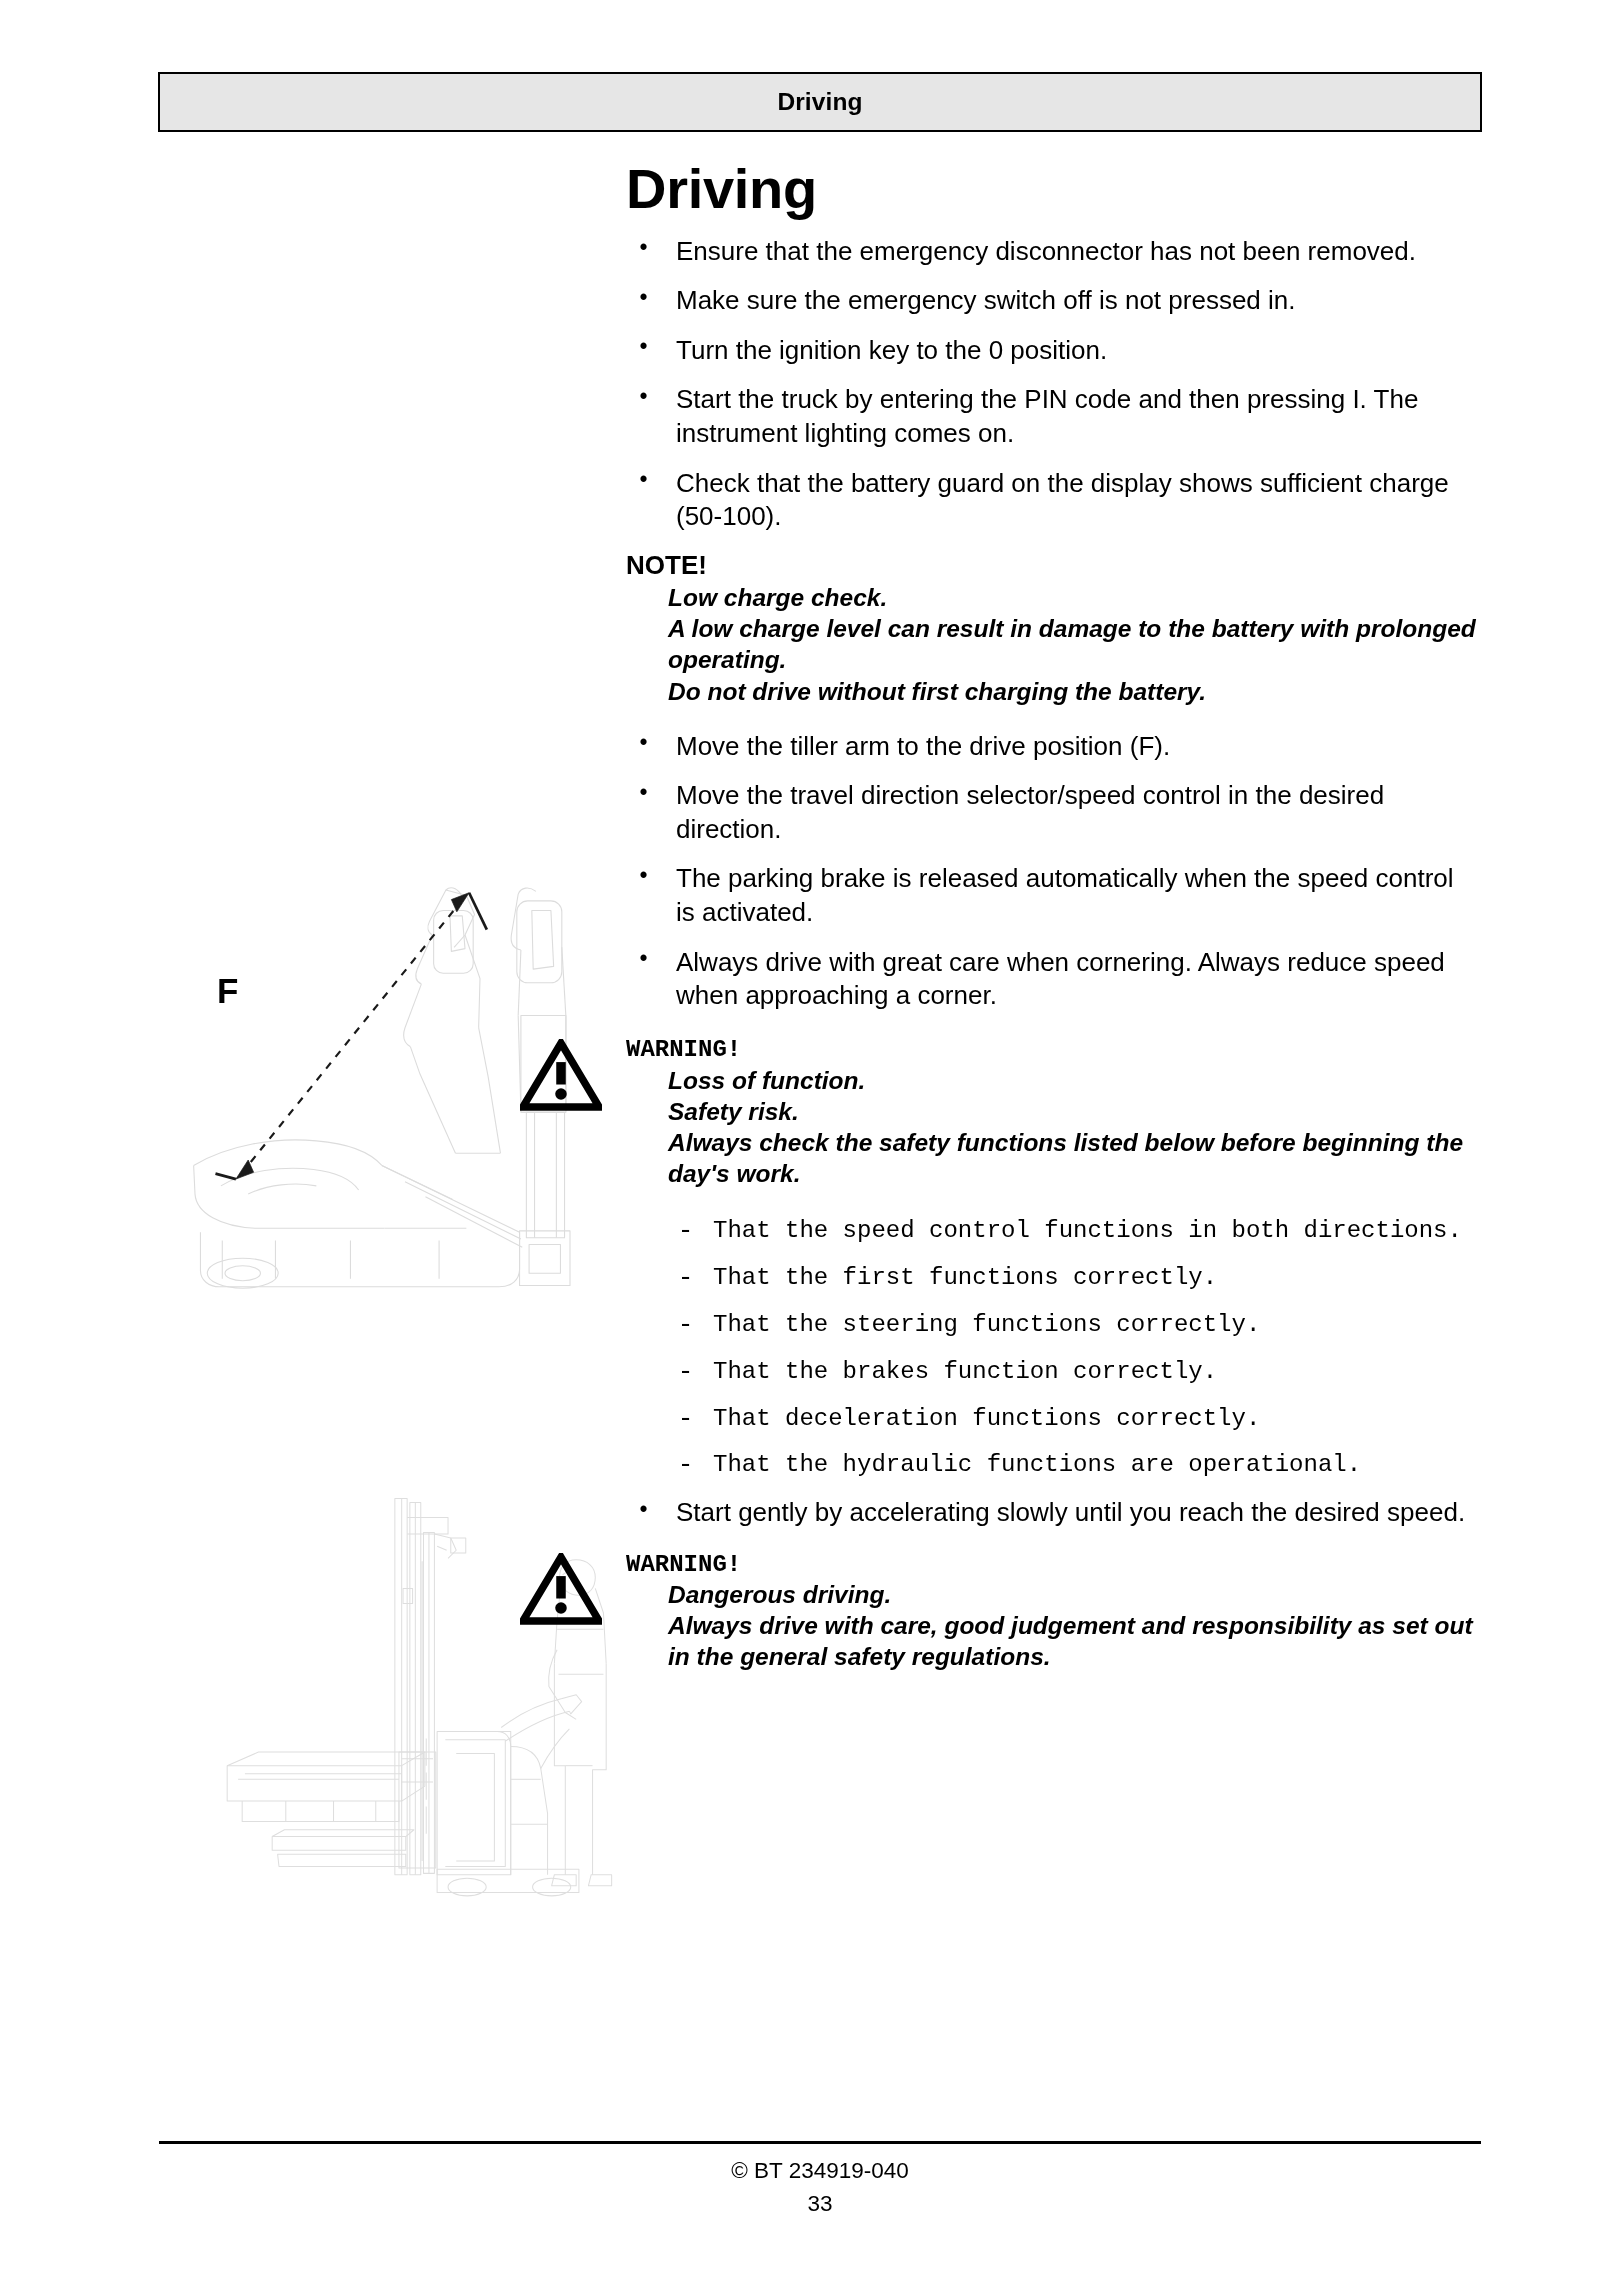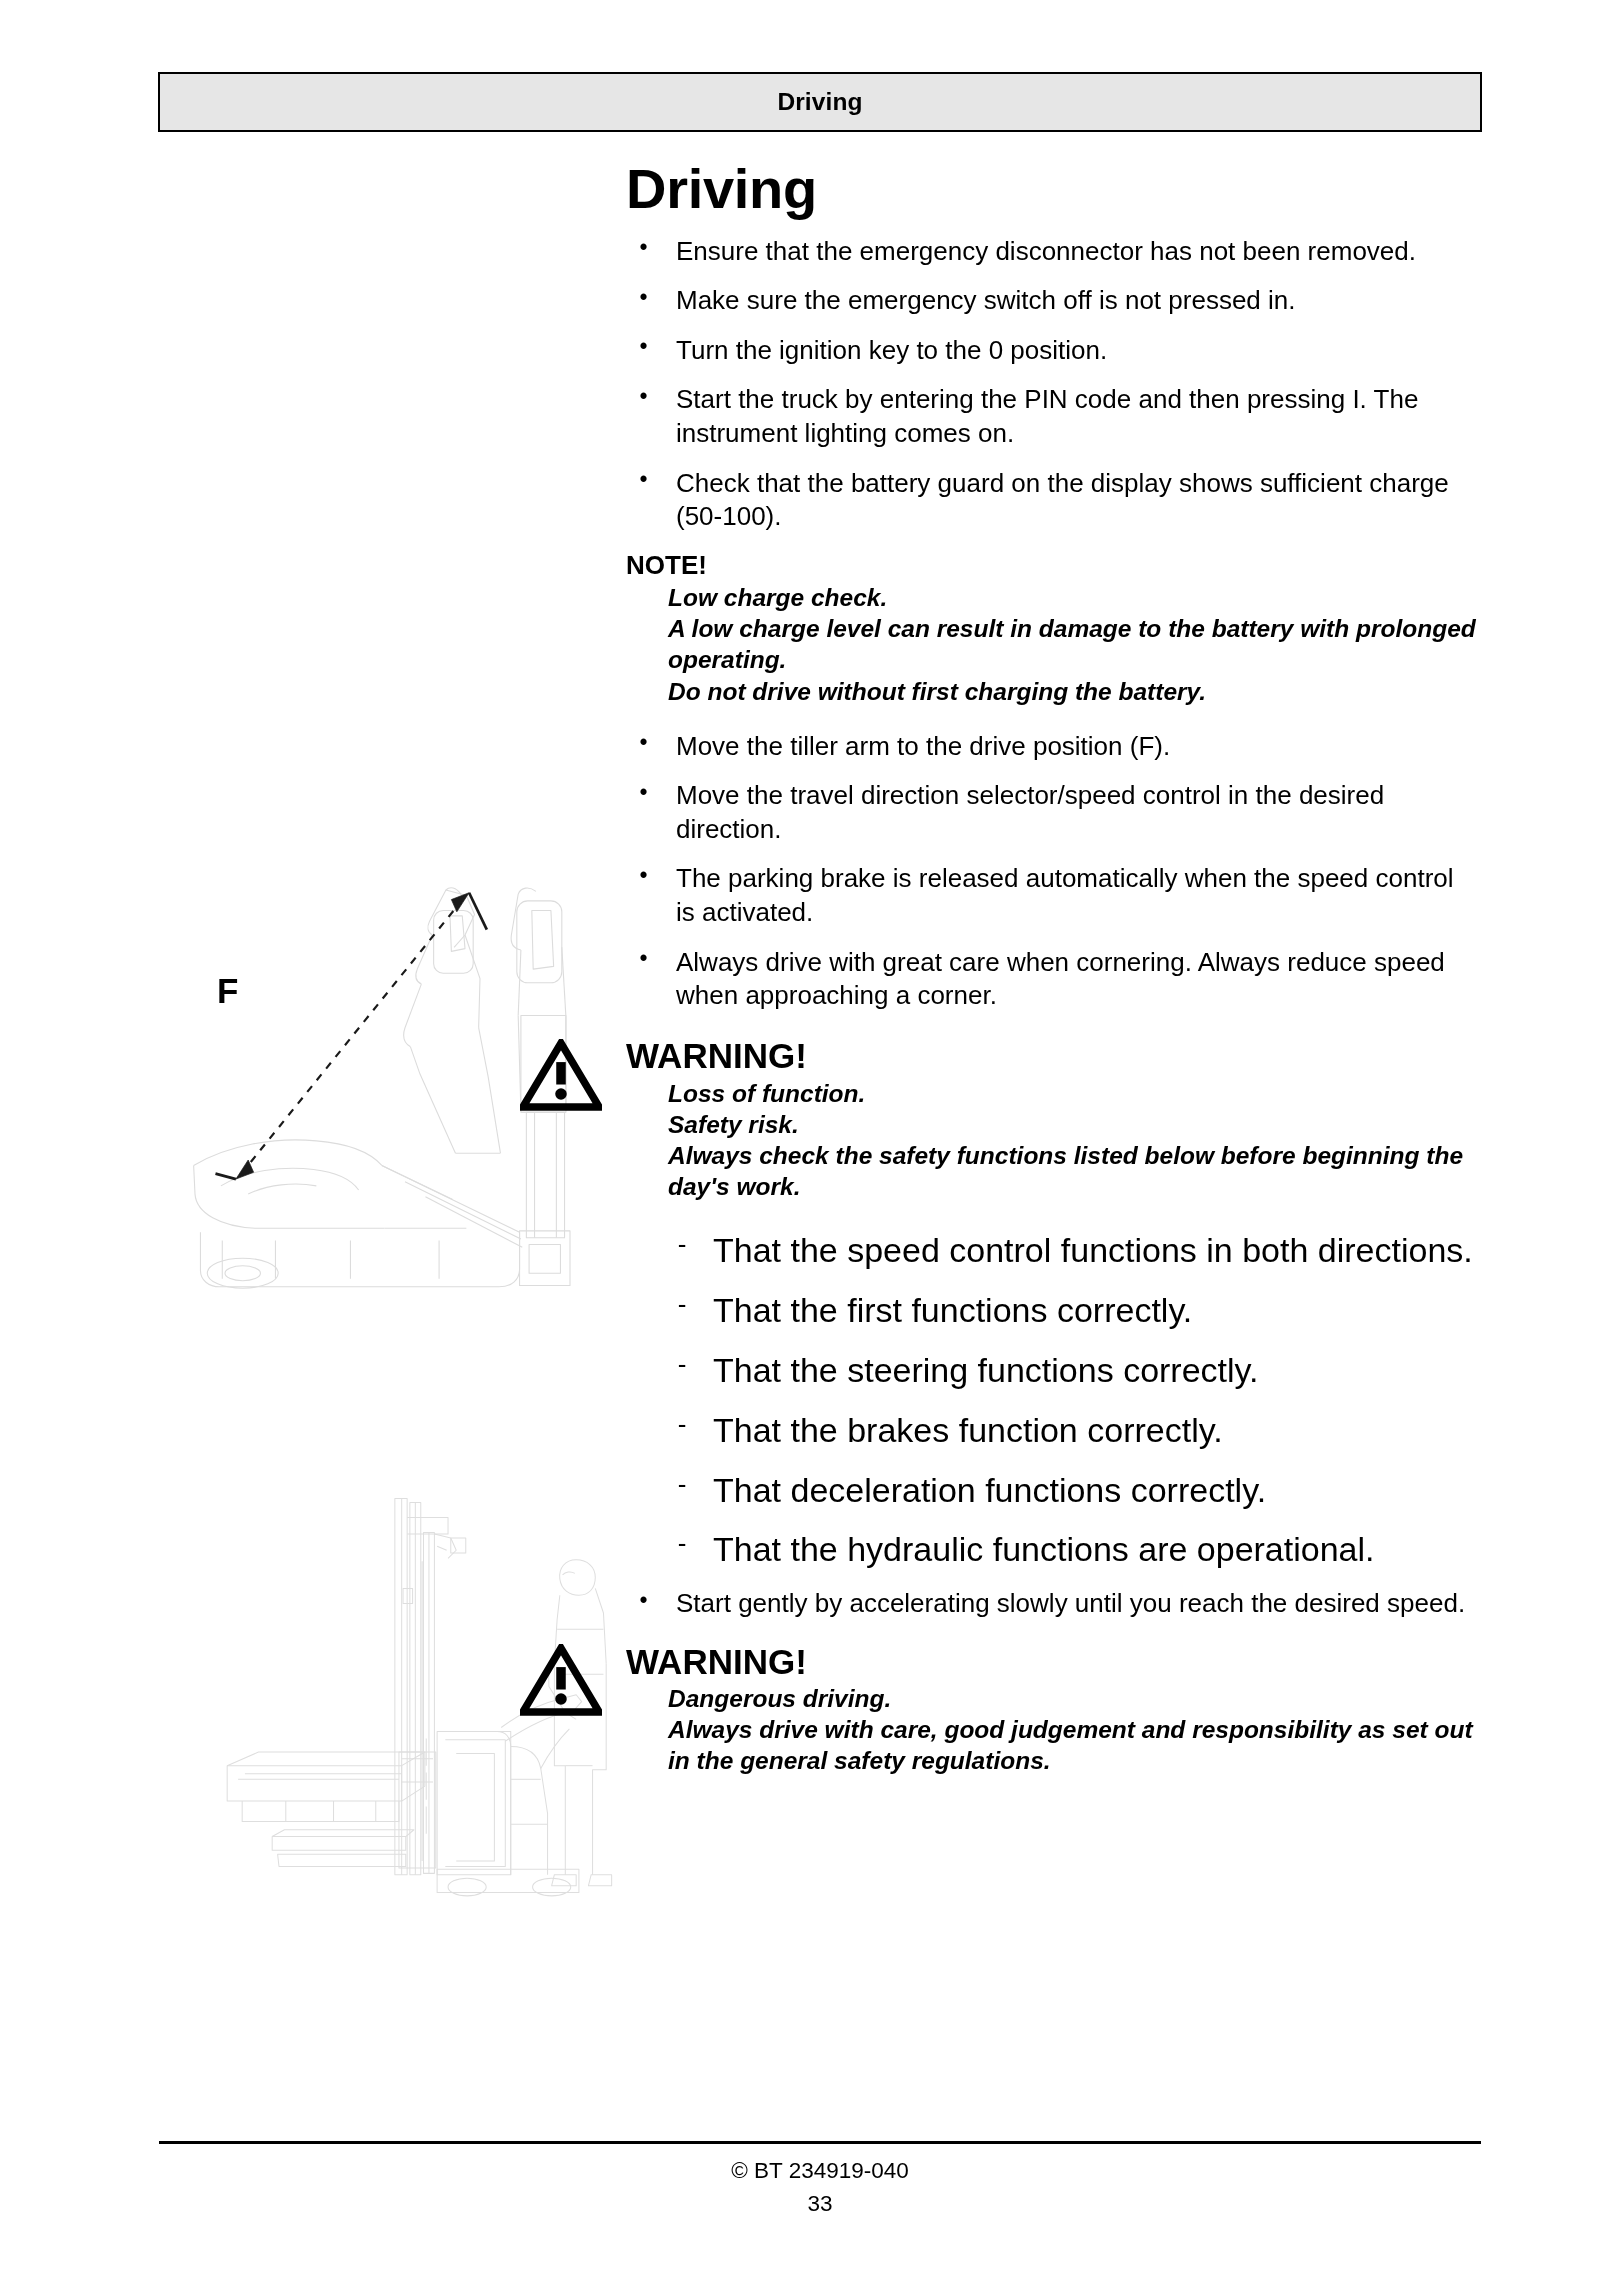--- a/index.html
+++ b/index.html
@@ -94,23 +94,24 @@
     line-height: 1.30;
   }
 
   ul.dashes {
     margin: 12.3px 0 0 0;
     padding-left: 45px;
   }
   ul.dashes > li {
     position: relative;
     padding-left: 42px;
-    font-size: 34px;
+    font-size: 24px;
     line-height: 1.30;
     margin-bottom: 15.7px;
+    font-family: Liberation Mono, monospace;
   }
   ul.dashes > li::before {
     content: "-";
     position: absolute;
     left: 6.8px;
     top: 0;
     font-size: 26px;
   }
 
   
@@ -135,23 +136,24 @@
   
   .warning-block {
     position: relative;
     margin-top: 20.4px;
     padding-left: 0;
   }
   .warning-inner {
     margin-left: 0;
   }
   .warning-label {
-    font-size: 35px;
+    font-size: 24px;
     font-weight: bold;
     margin-bottom: 1.4px;
+    font-family: Liberation Mono, monospace;
   }
   .warning-body {
     padding-left: 42px;
     font-size: 24.5px;
     font-weight: bold;
     font-style: italic;
     line-height: 1.27;
     max-width: 811px;
   }
   .warning-body .ln { display: block; }

